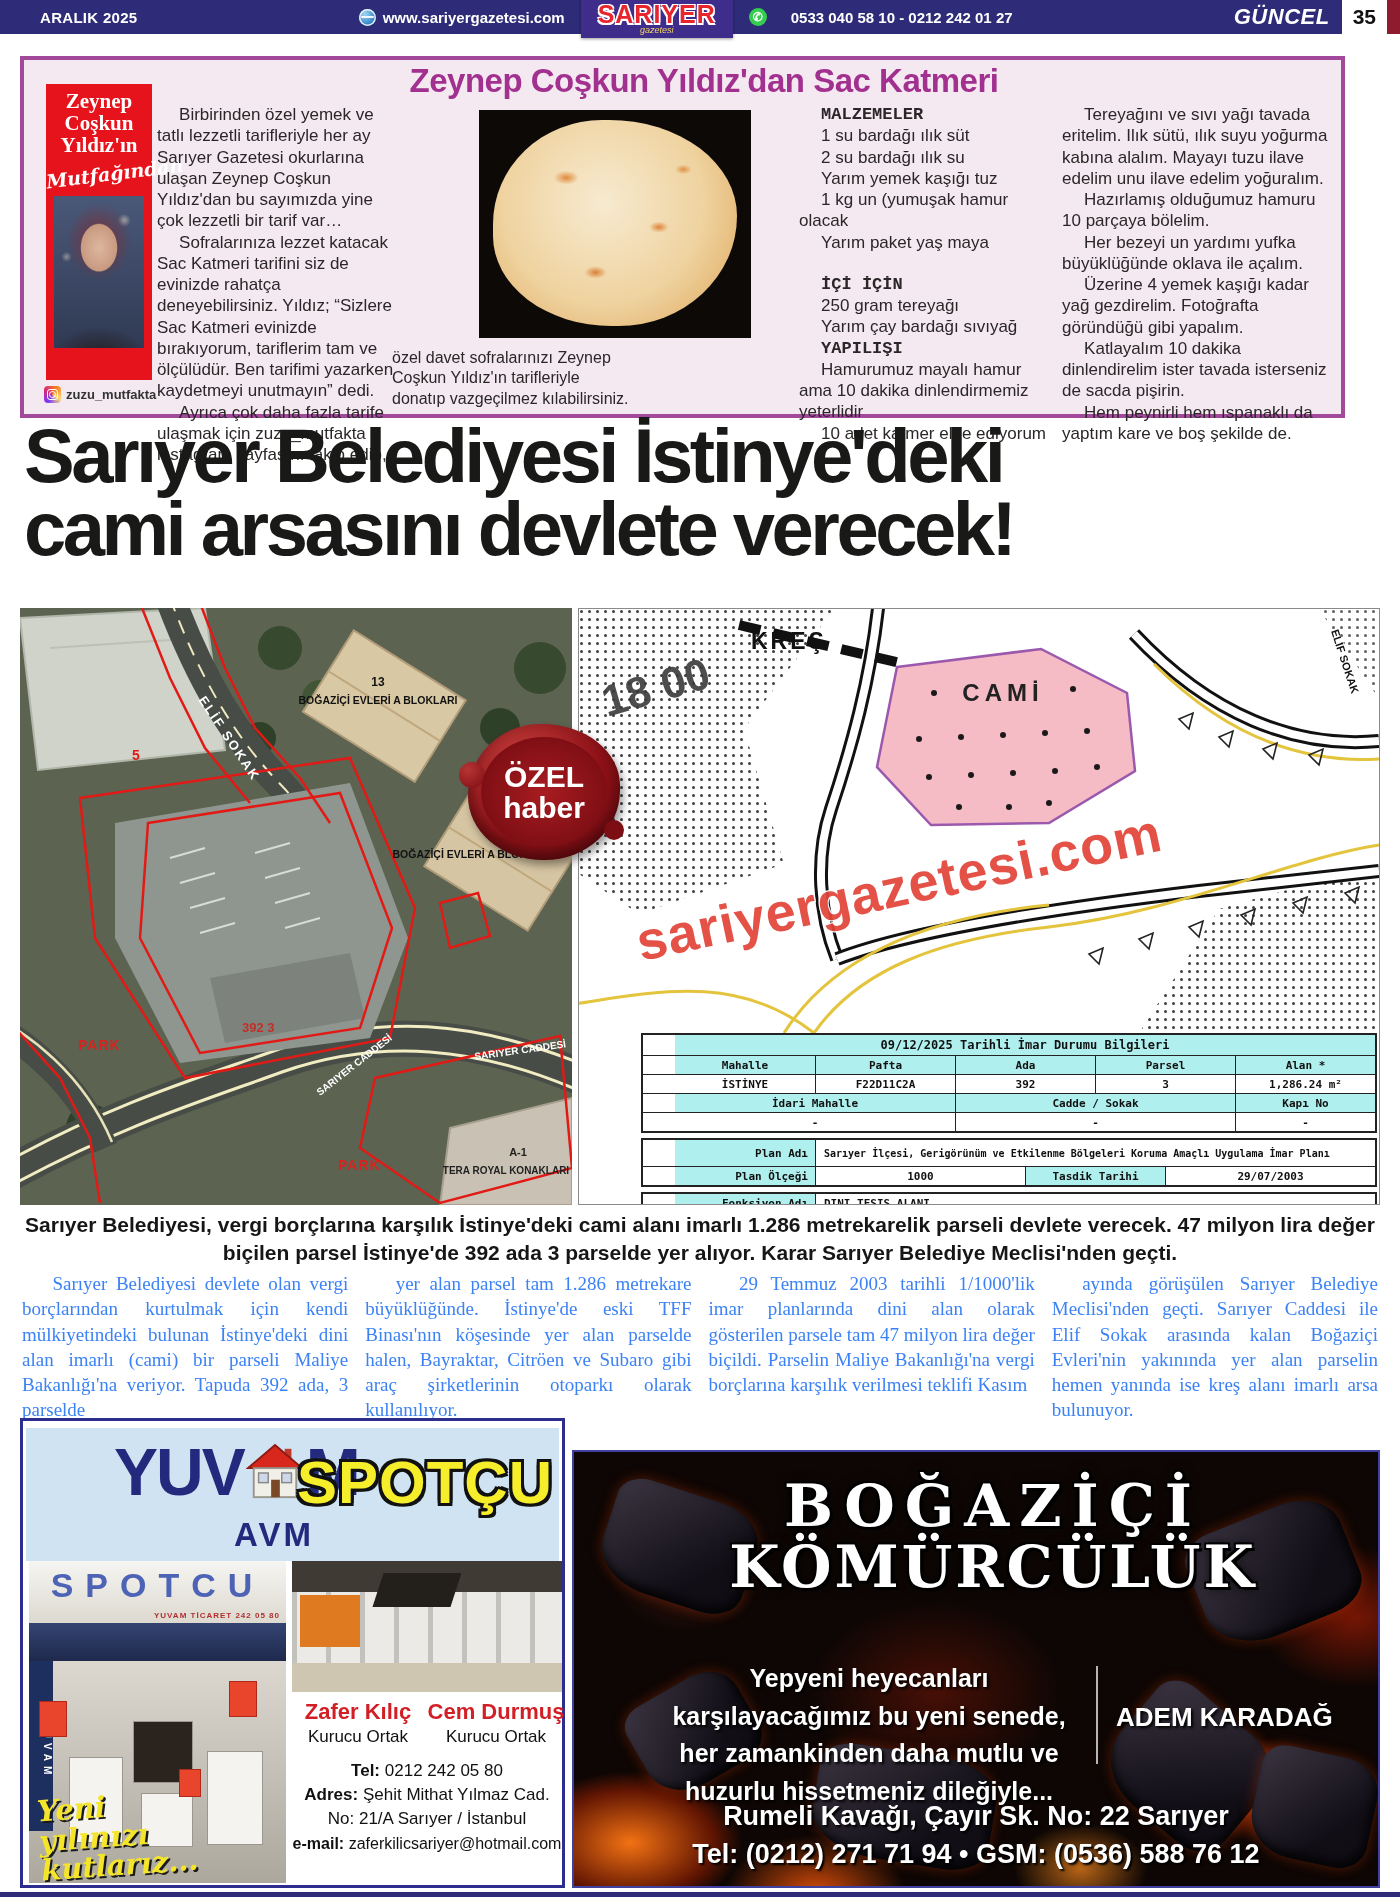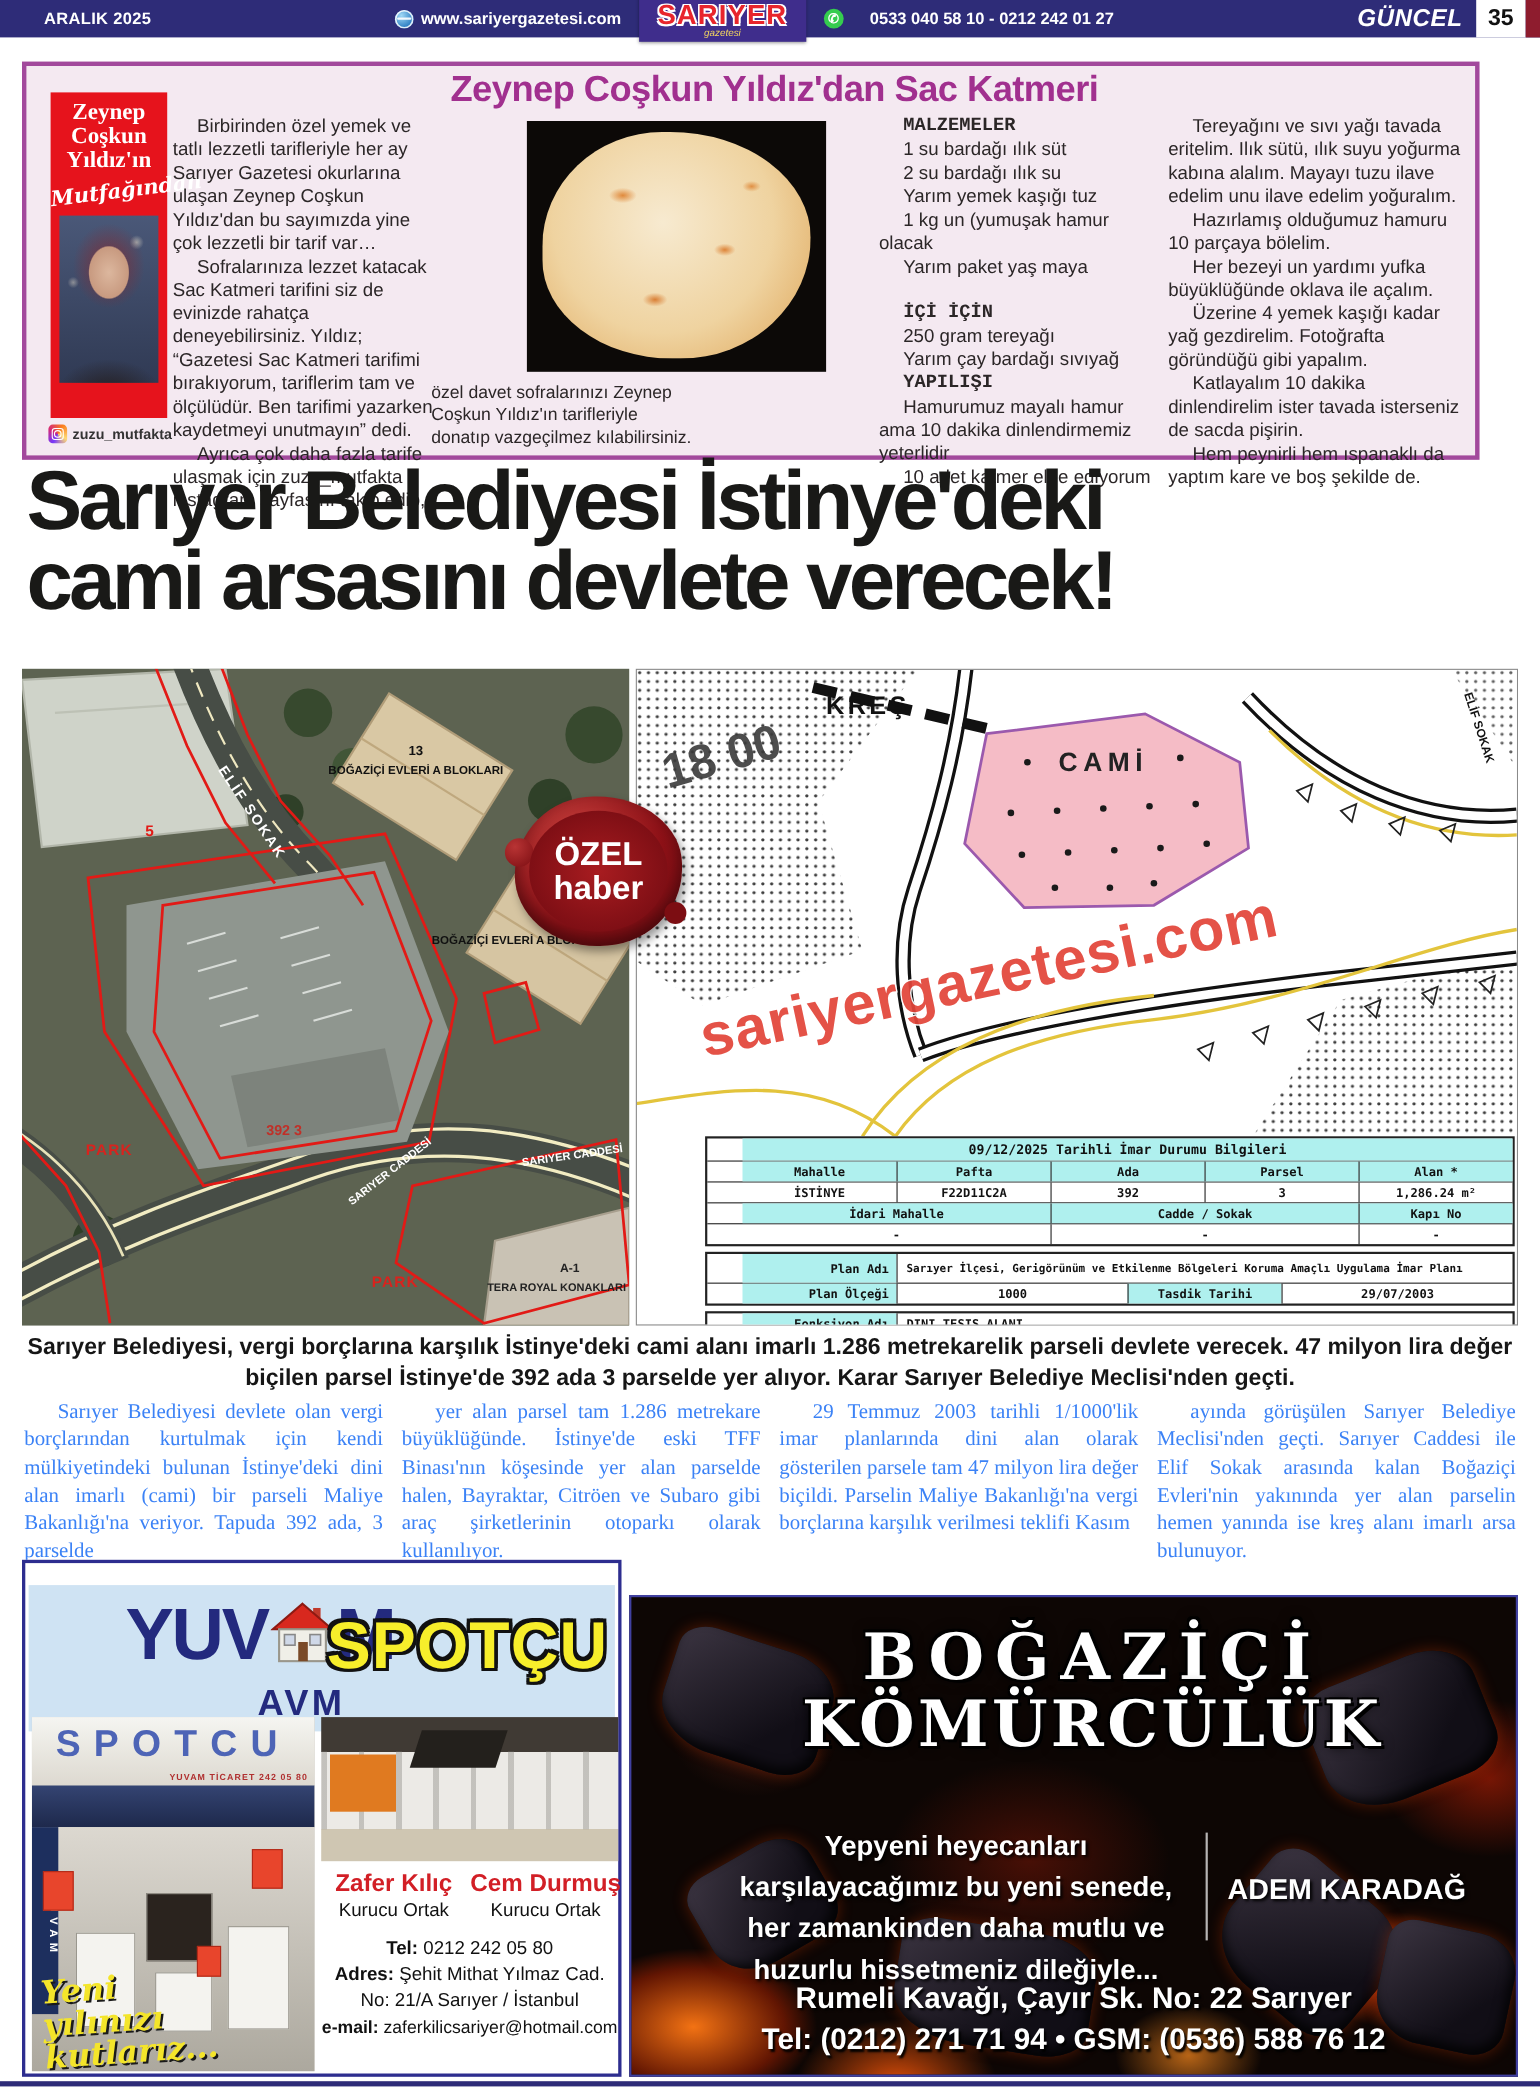--- a/index.html
+++ b/index.html
@@ -110,21 +110,21 @@
   
   .standfirst{position:absolute;left:24px;top:1211px;width:1352px;text-align:center;font-size:21px;
               font-weight:bold;line-height:1.32;color:#161616;}
   .body-cols{position:absolute;left:22px;top:1271px;width:1356px;display:flex;gap:17px;}
   .bcol{flex:1;font-family:"Liberation Serif",serif;font-size:19px;line-height:1.33;text-align:justify;color:#3b82f6;}
   .bcol p{margin:0;text-indent:1.6em;}
 
   
   .yuvam{position:absolute;left:20px;top:1418px;width:545px;height:470px;border:3px solid #2d2d8f;
          background:#fff;box-sizing:border-box;}
-  .yv-band{position:absolute;left:3px;top:20px;width:533px;height:133px;background:#cfe3f3;}
+  .yv-band{position:absolute;left:3px;top:7px;width:533px;height:133px;background:#cfe3f3;}
   .yv-logo{position:absolute;left:88px;top:6px;display:flex;align-items:center;
            font-size:66px;font-weight:900;color:#232a7e;letter-spacing:-2px;}
   .yv-house{width:58px;height:58px;margin:0 2px;}
   .yv-avm{position:absolute;left:208px;top:88px;font-size:33px;font-weight:900;color:#232a7e;letter-spacing:3px;}
   .yv-spot{position:absolute;right:6px;top:20px;font-size:60px;font-weight:900;color:#f7ee2b;letter-spacing:1px;
      text-shadow:-3px -3px 0 #111,3px -3px 0 #111,-3px 3px 0 #111,3px 3px 0 #111,0 -3px 0 #111,0 3px 0 #111,-3px 0 0 #111,3px 0 0 #111;}
   .sf{position:absolute;left:6px;top:140px;width:257px;height:322px;overflow:hidden;background:#cfccc4;}
   .sf-sign{position:relative;height:62px;background:linear-gradient(#f5f5f1,#ddd9d0);}
   .sf-sign-text{text-align:center;font-size:34px;font-weight:bold;color:#4d64b6;letter-spacing:12px;padding-top:5px;}
   .sf-sign-sub{position:absolute;right:6px;bottom:3px;font-size:8px;font-weight:bold;color:#b03030;letter-spacing:1px;}
@@ -218,21 +218,21 @@
       <div class="rb-photo"></div>
     </div>
     <div class="ig-row">
       <span class="ig"></span>
       <span class="ig-handle">zuzu_mutfakta</span>
     </div>
     <div class="r-title">Zeynep Coşkun Yıldız'dan Sac Katmeri</div>
 
     <div class="r-col r-col1">
       <p>Birbirinden özel yemek ve tatlı lezzetli tarifleriyle her ay Sarıyer Gazetesi okurlarına ulaşan Zeynep Coşkun Yıldız'dan bu sayımızda yine çok lezzetli bir tarif var…</p>
-      <p>Sofralarınıza lezzet katacak Sac Katmeri tarifini siz de evinizde rahatça deneyebilirsiniz. Yıldız; “Gazetesi Sac Katmeri tarifimi bırakıyorum, tariflerim tam ve ölçülüdür. Ben tarifimi yazarken kaydetmeyi unutmayın” dedi.</p>
+      <p>Sofralarınıza lezzet katacak Sac Katmeri tarifini siz de evinizde rahatça deneyebilirsiniz. Yıldız; “Sizlere Sac Katmeri evinizde bırakıyorum, tariflerim tam ve ölçülüdür. Ben tarifimi yazarken kaydetmeyi unutmayın” dedi.</p>
       <p>Ayrıca çok daha fazla tarife ulaşmak için zuzu_mutfakta instagram sayfasını takip edip,</p>
     </div>
 
     <div class="r-photo">
         <div class="bread"></div>
       </div>
     <div class="r-caption">özel davet sofralarınızı Zeynep Coşkun Yıldız'ın tarifleriyle donatıp vazgeçilmez kılabilirsiniz.</div>
 
     <div class="r-col r-col3">
       <p class="hd">MALZEMELER</p>

